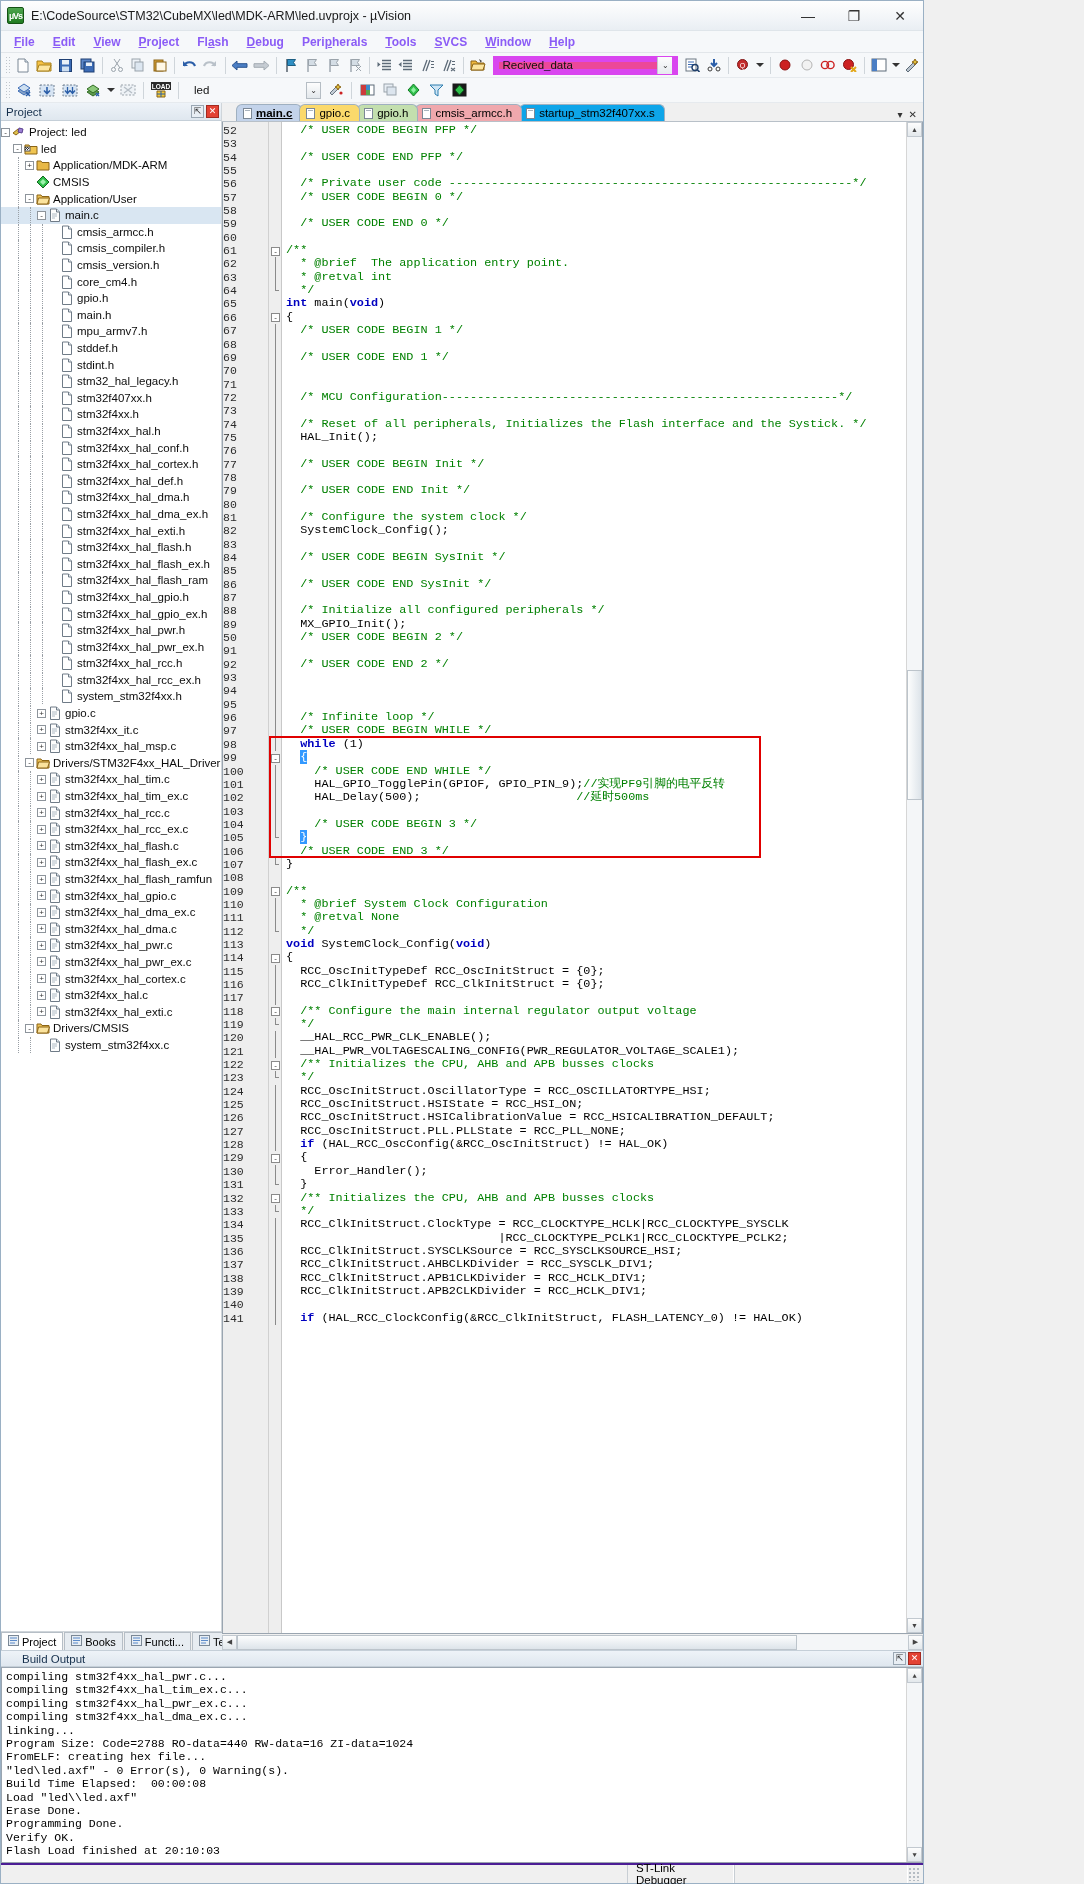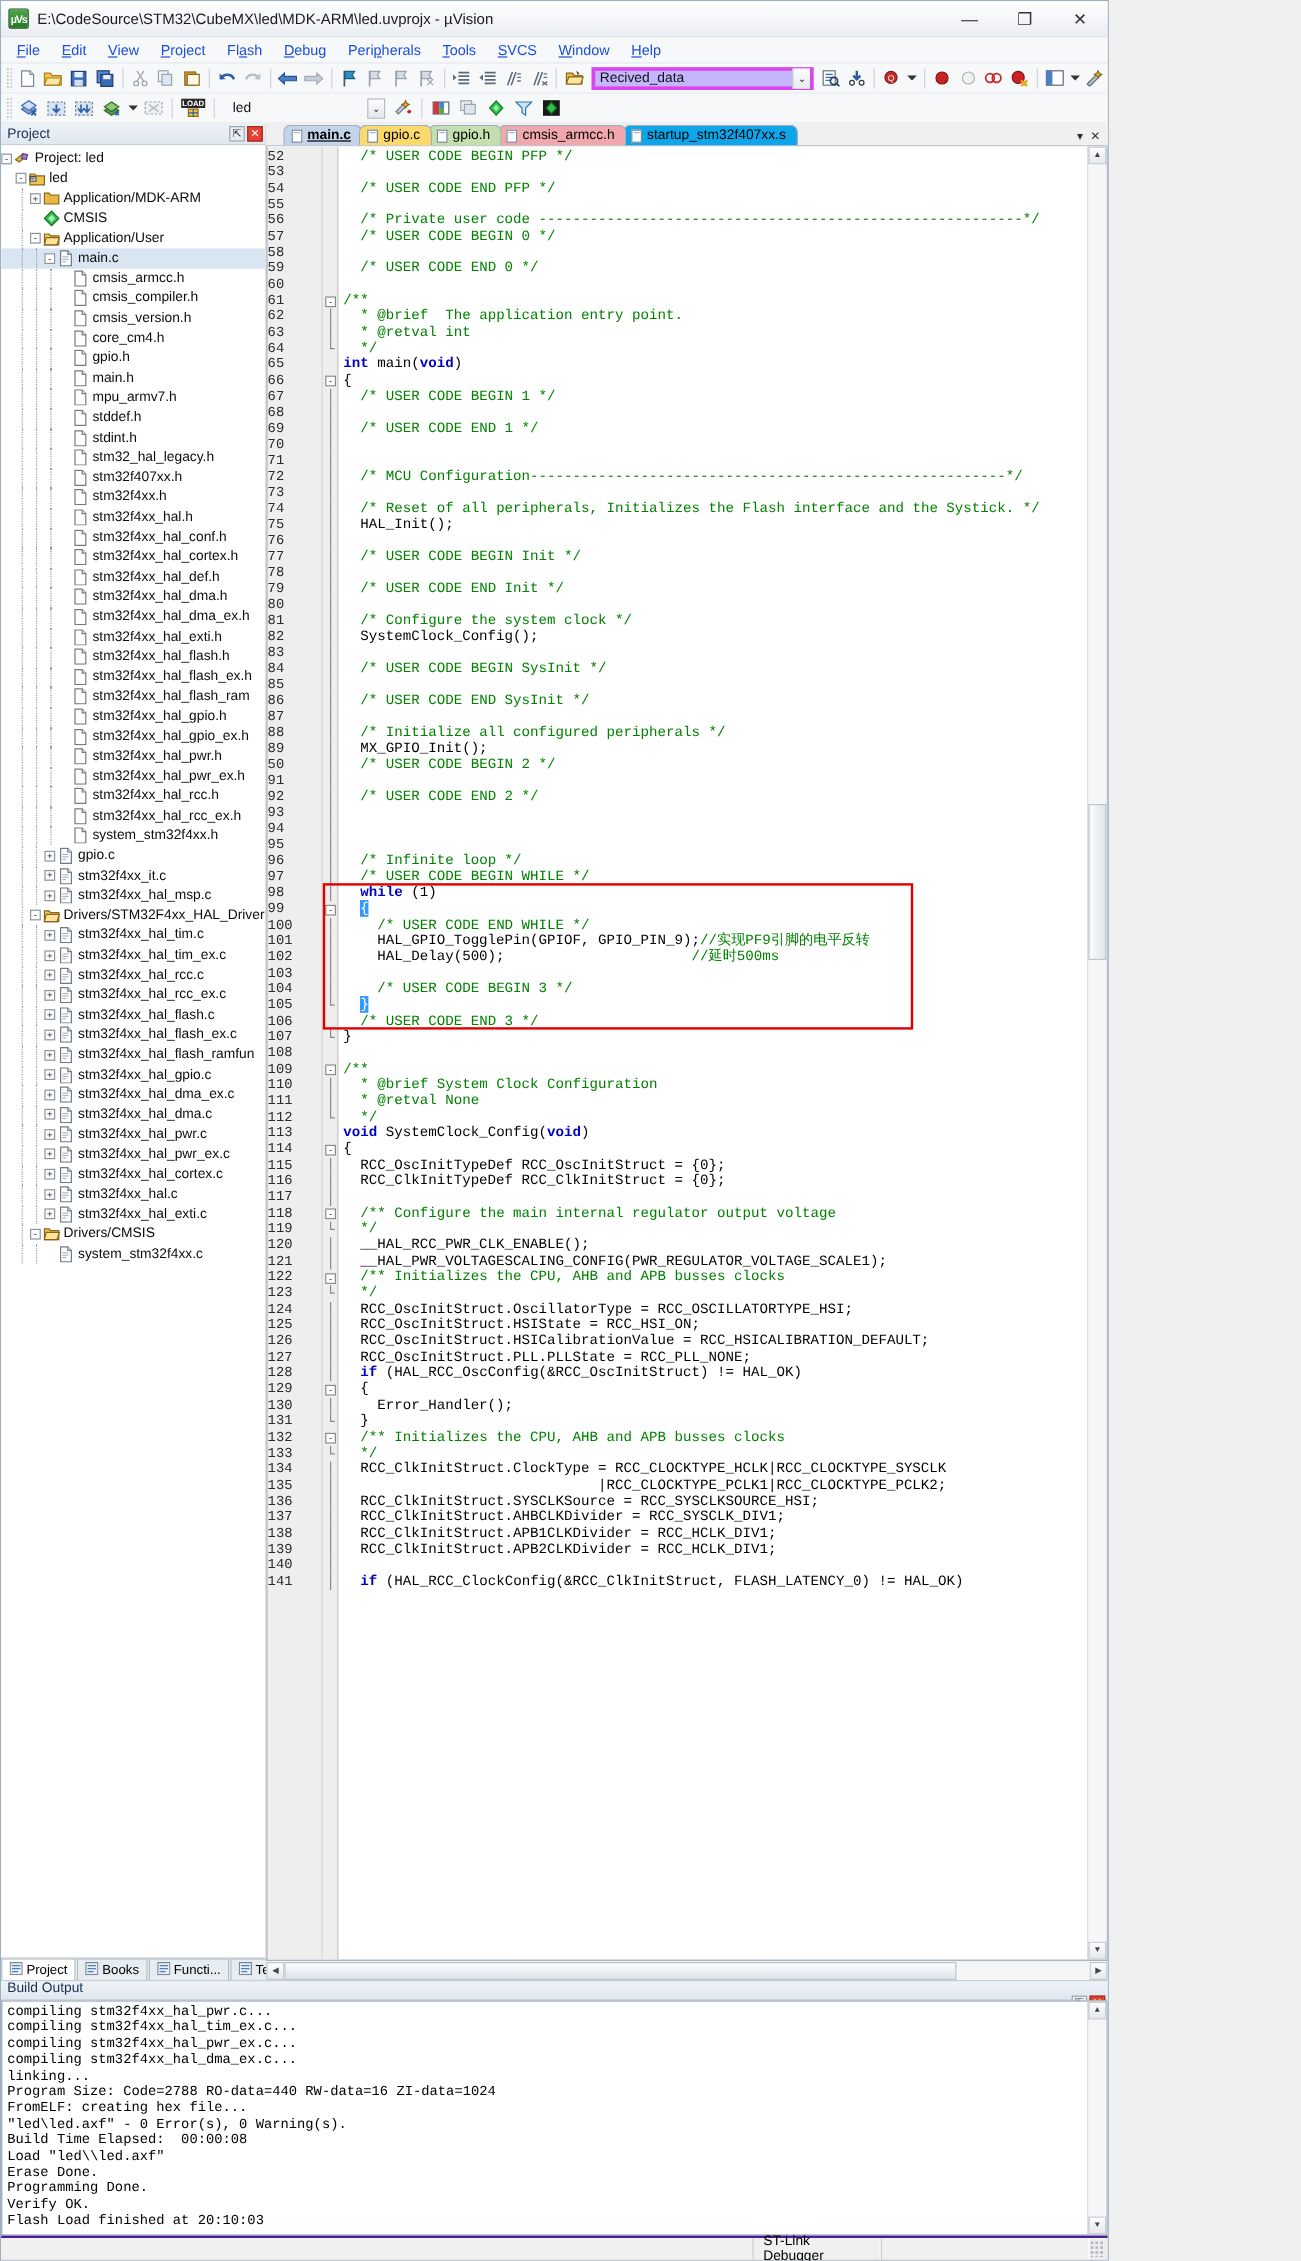--- a/index.html
+++ b/index.html
@@ -41,42 +41,43 @@
     font-size: 14px; color: #333;
   }
 
   
   .menubar {
     height: 22px; display: flex; align-items: center;
     background: #f6f8fa; border-bottom: 1px solid #e2e6ea;
     padding-left: 4px;
   }
   .menu-item {
-    padding: 2px 9px; font-size: 12px; color: #1d4ed8; cursor: default;
+    padding: 2px 9px; font-size: 12px; color: #8b5cf6; cursor: default;
     line-height: 16px;
+    font-weight: bold;
   }
   .menu-item u { text-decoration: underline; }
 
   
   .toolbar {
     height: 25px; display: flex; align-items: center;
     background: #f6f8fa; border-bottom: 1px solid #e6eaee;
     padding-left: 2px; gap: 1px;
   }
   .grip { width: 5px; height: 19px;
     background-image: radial-gradient(#c0c6cc 40%, transparent 41%);
     background-size: 3px 3px; margin: 0 2px; }
   .tb-btn {
     width: 22px; height: 21px; display: flex; align-items: center; justify-content: center;
     border: 1px solid transparent; border-radius: 2px; position: relative;
   }
   .tb-sep { width: 1px; height: 17px; background: #cfd5da; margin: 0 3px; }
   .ico { display: block; }
   .combo {
-    height: 19px; border: 3px solid #d946ef; background: #c4b5fd;
+    height: 19px; border: 6px solid #d946ef; background: #ec4899;
     display: flex; align-items: center; font-size: 11.5px;
     padding: 0 0 0 4px; margin: 0 3px; color: #111;
   }
   .combo .caret {
     width: 15px; height: 17px; margin-left: auto;
     background: linear-gradient(180deg,#fdfdfd,#e6eaee);
     border-left: 1px solid #c3cad0;
     display: flex; align-items: center; justify-content: center; font-size: 8px; color: #333;
   }
   .combo.flat { border: none; background: transparent; }
@@ -204,24 +205,24 @@
   .ptab {
     display: flex; align-items: center; gap: 3px; padding: 0 6px;
     font-size: 11px; border: 1px solid #b6bec6; border-bottom: none; background: #e7ecf1;
     margin-right: 1px;
   }
   .ptab.active { background: #fff; font-weight: normal; }
 
   
   .build-panel { display: flex; flex-direction: column; background: #f0f0f0; }
   .build-header {
-    height: 17px; display: flex; 
+    height: 17px; display: flex; align-items: center;
     background: linear-gradient(180deg,#eef3f8,#dfe7ef);
     border-top: 1px solid #c5cfd8; border-bottom: 1px solid #c5cfd8;
-    font-size: 11.5px; padding-left: 5px; color: #16304d; flex-direction: column;
+    font-size: 11.5px; padding-left: 21px; color: #16304d;
   }
   .build-body {
     height: 196px; background: #fff; border: 1px solid #9aa5b0;
     font-family: "Liberation Mono", monospace; font-size: 11.5px;
     color: #000; overflow: hidden; display: flex;
   }
   .build-text { flex: 1; padding: 2px 4px; white-space: pre; }
   .bline { height: 13.4px; line-height: 13.4px; }
 
   

